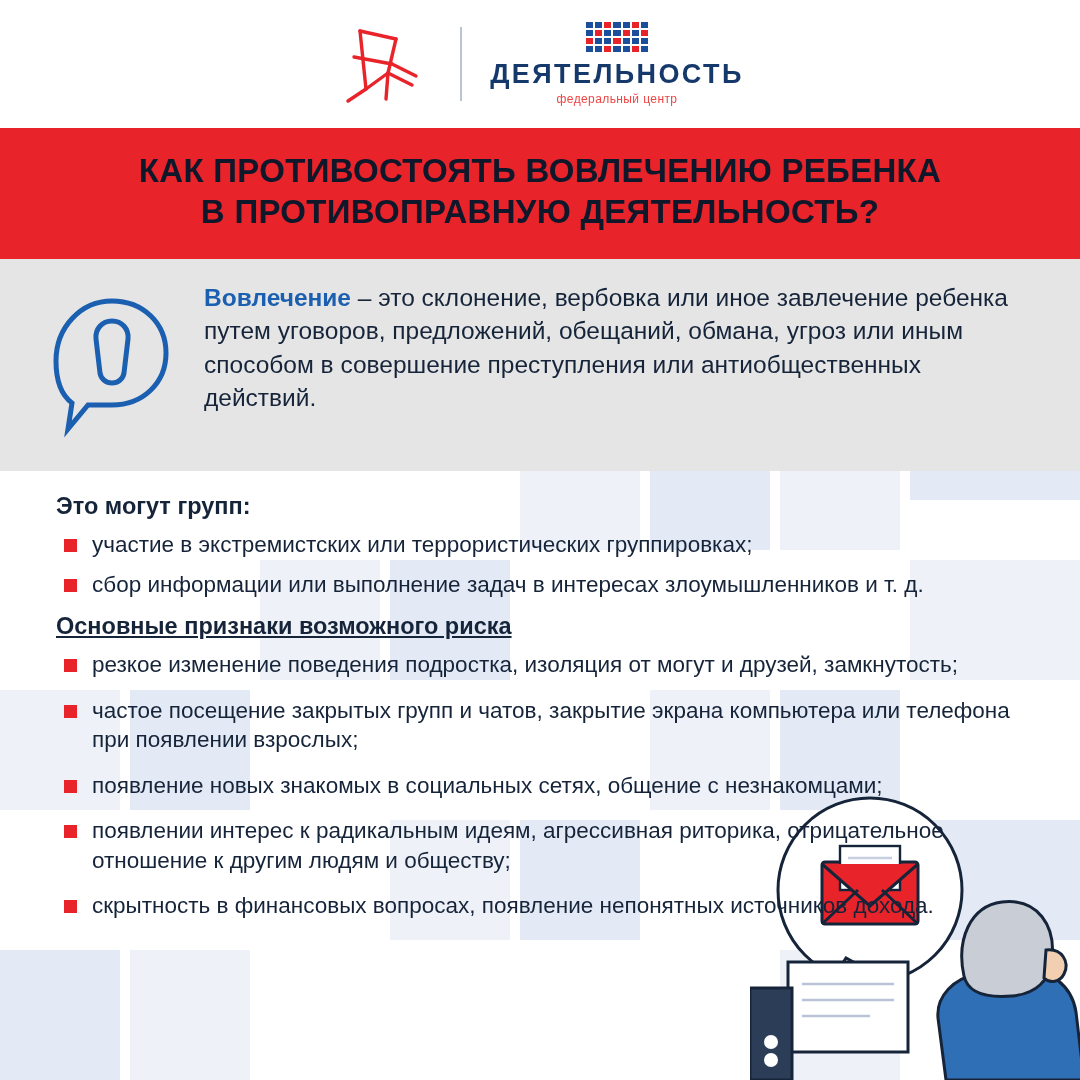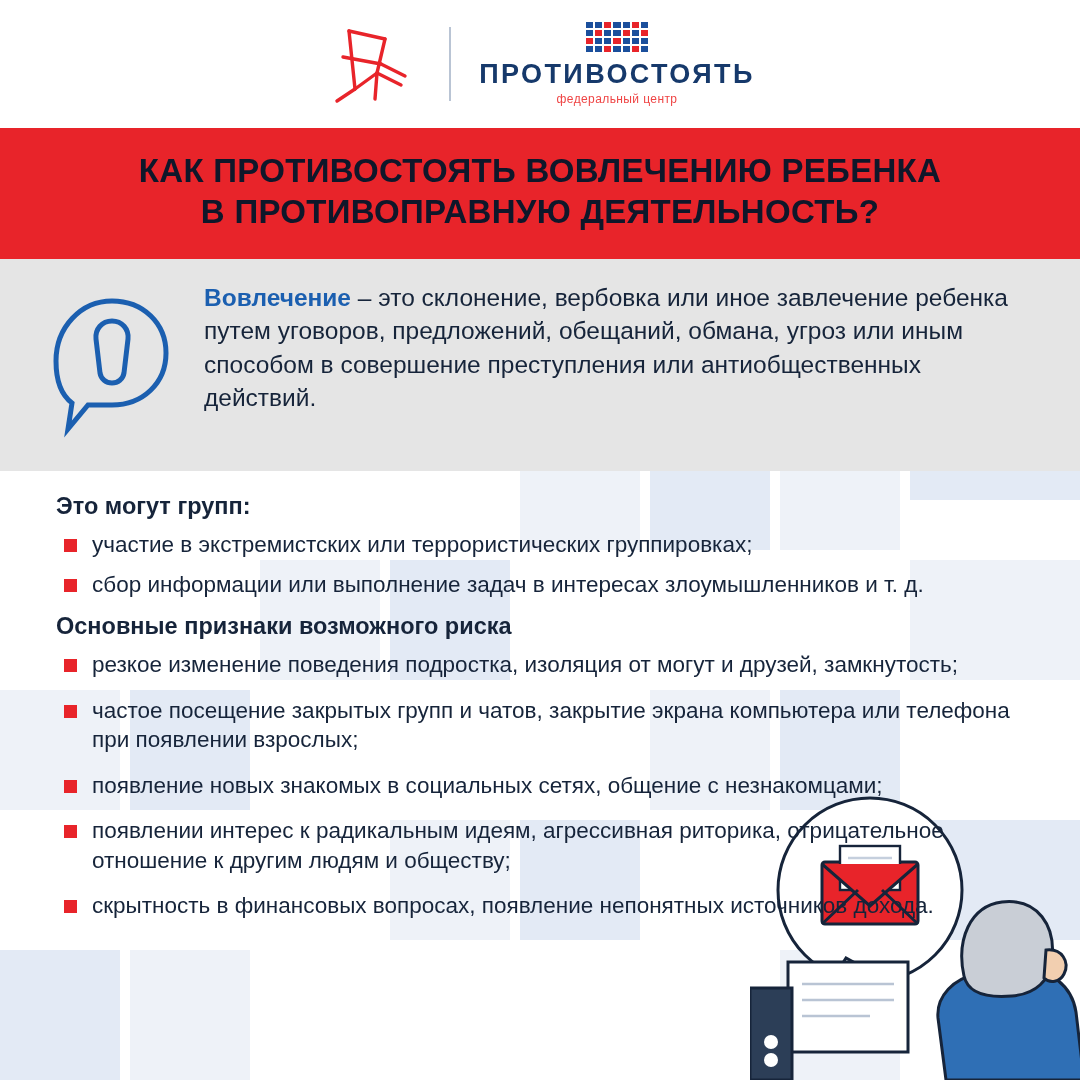--- a/index.html
+++ b/index.html
@@ -127,21 +127,21 @@
     position: relative;
     z-index: 3;
     padding: 16px 40px 0 48px;
   }
   .section-head {
     font-size: 23.5px;
     font-weight: bold;
     color: #16243a;
     margin: 6px 0 10px 8px;
   }
-  .section-head.second { margin-top: 14px; }
+  .section-head.second { margin-top: 14px; text-decoration: underline; }
 
   ul.bullets {
     list-style: none;
     margin: 0 0 0 0;
     padding: 0;
   }
   ul.bullets li {
     position: relative;
     padding-left: 44px;
     margin-bottom: 11px;
@@ -253,21 +253,21 @@
           <i style="background:#1b4f9c"></i>
           <i style="background:#1b4f9c"></i>
         <i style="background:#1b4f9c"></i>
           <i style="background:#1b4f9c"></i>
           <i style="background:#e8242a"></i>
           <i style="background:#1b4f9c"></i>
           <i style="background:#1b4f9c"></i>
           <i style="background:#e8242a"></i>
           <i style="background:#1b4f9c"></i>
       </div>
-      <div class="logo-title">ПРОТИВОСТОЯТЬ</div>
+      <div class="logo-title">ДЕЯТЕЛЬНОСТЬ</div>
       <div class="logo-sub">федеральный центр</div>
     </div>
   </div>
 
   <div class="title-band">
     <h1>
       <span>КАК ПРОТИВОСТОЯТЬ ВОВЛЕЧЕНИЮ РЕБЕНКА</span><br>
       <span>В ПРОТИВОПРАВНУЮ ДЕЯТЕЛЬНОСТЬ?</span>
     </h1>
   </div>

